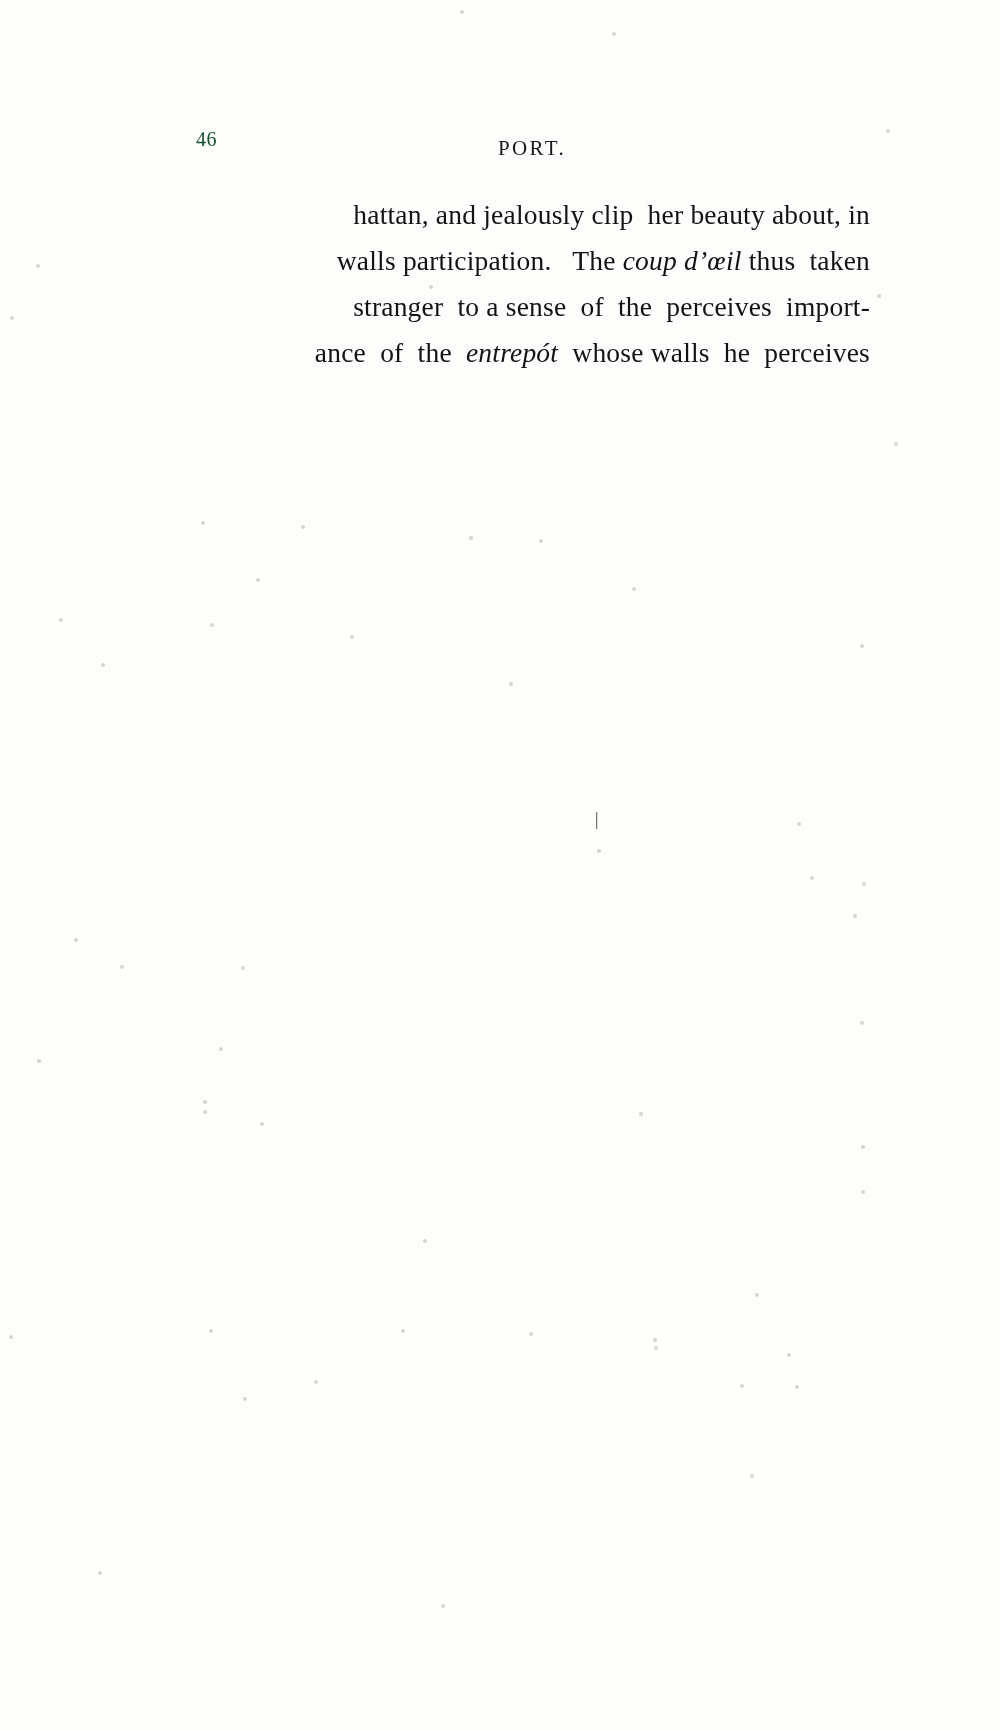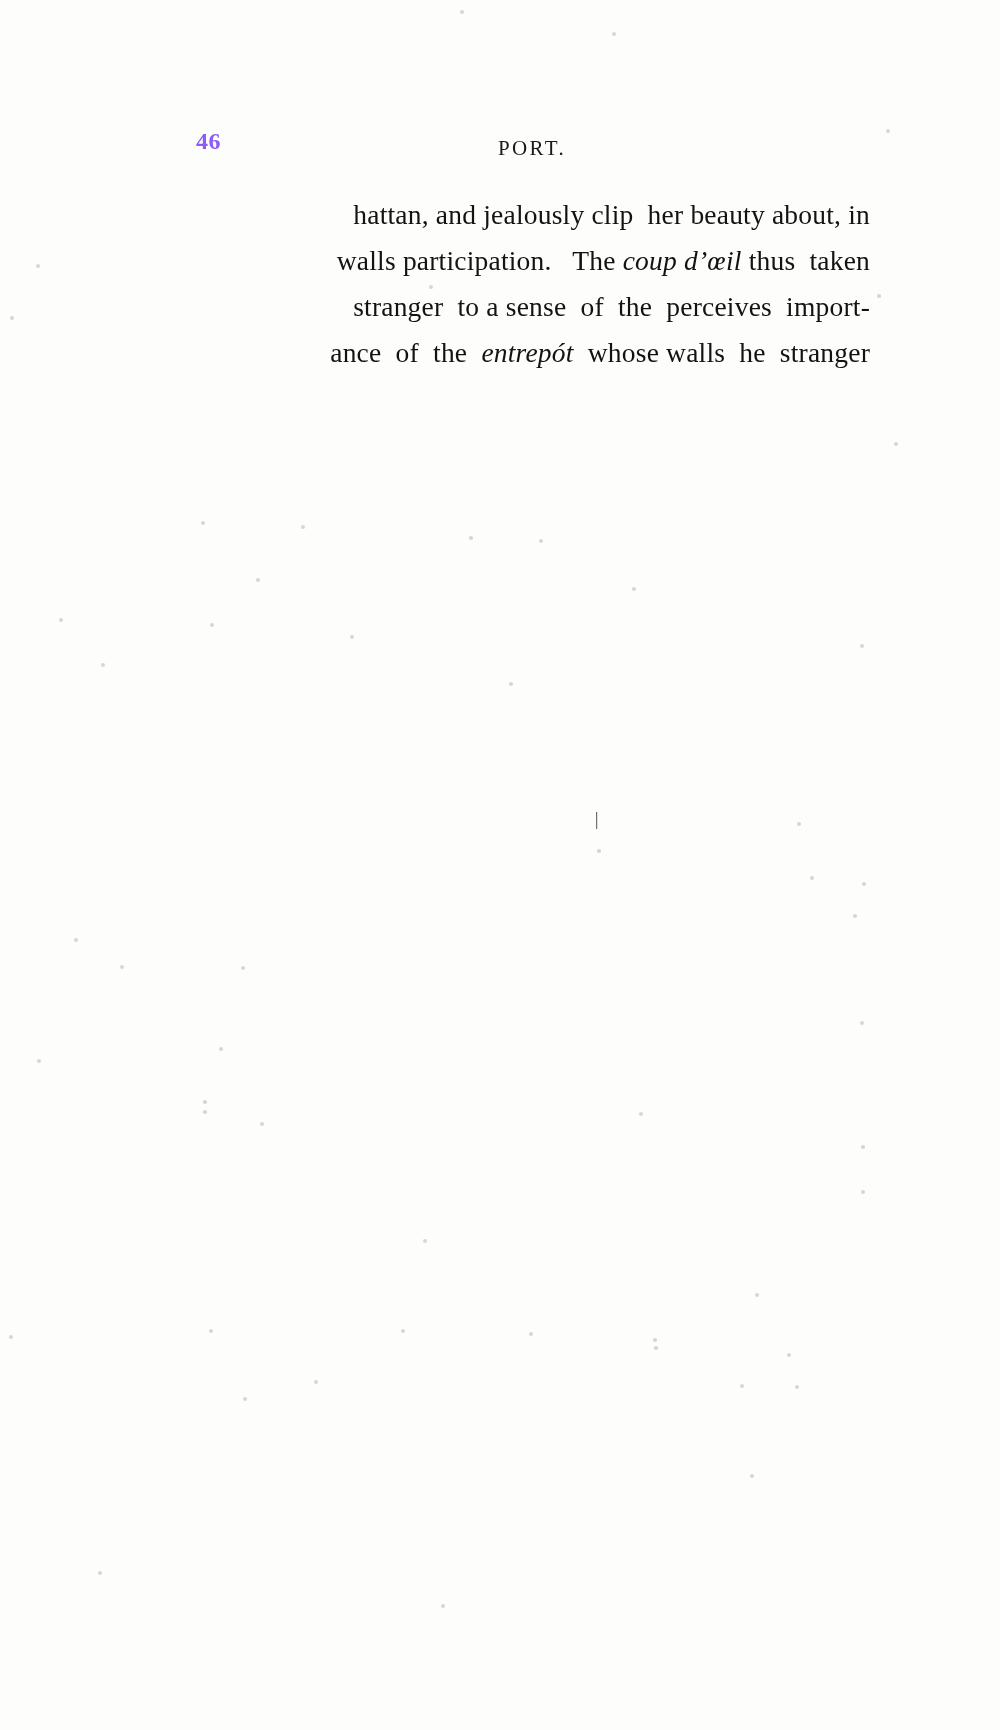--- a/index.html
+++ b/index.html
@@ -30,24 +30,24 @@
     position: absolute;
     top: 128px;
     left: 196px;
     width: 672px;
     height: 40px;
   }
   .folio {
     position: absolute;
     left: 0;
     top: 0;
-    font-size: 24px;
-    font-weight: bold;
+    font-size: 20px;
+    font-weight: normal;
     letter-spacing: 0.5px;
-    color: #8b5cf6;
+    color: #14532d;
   }
   .running-title {
     position: absolute;
     left: 0;
     top: 8px;
     width: 672px;
     text-align: center;
     font-size: 21px;
     letter-spacing: 2.4px;
     color: #1a1a1a;
@@ -101,21 +101,21 @@
 
   <div class="textblock">
 
     <span class="line">hattan, and jealously clip  her beauty about, in</span>
 
     <span class="line"><span>walls participation.   The </span><span class="it">coup d’œil</span><span> thus  taken</span></span>
 
 
     <span class="line">stranger  to a sense  of  the  perceives  import-</span>
 
-    <span class="line"><span>ance  of  the  </span><span class="it">entrepót</span><span>  whose walls  he  stranger</span></span>
+    <span class="line"><span>ance  of  the  </span><span class="it">entrepót</span><span>  whose walls  he  perceives</span></span>
 
 
   </div>
 
   <div class="mark-glyph" style="left:594px; top:806px;">ǀ</div>
 
   <div id="speckle-layer">
       <div class="speck" style="left: 460px; top: 10px; width: 4px; height: 4px;"></div>
       <div class="speck" style="left: 611.8px; top: 31.8px; width: 4.4px; height: 4.4px;"></div>
       <div class="speck" style="left: 886px; top: 129px; width: 4px; height: 4px;"></div>

